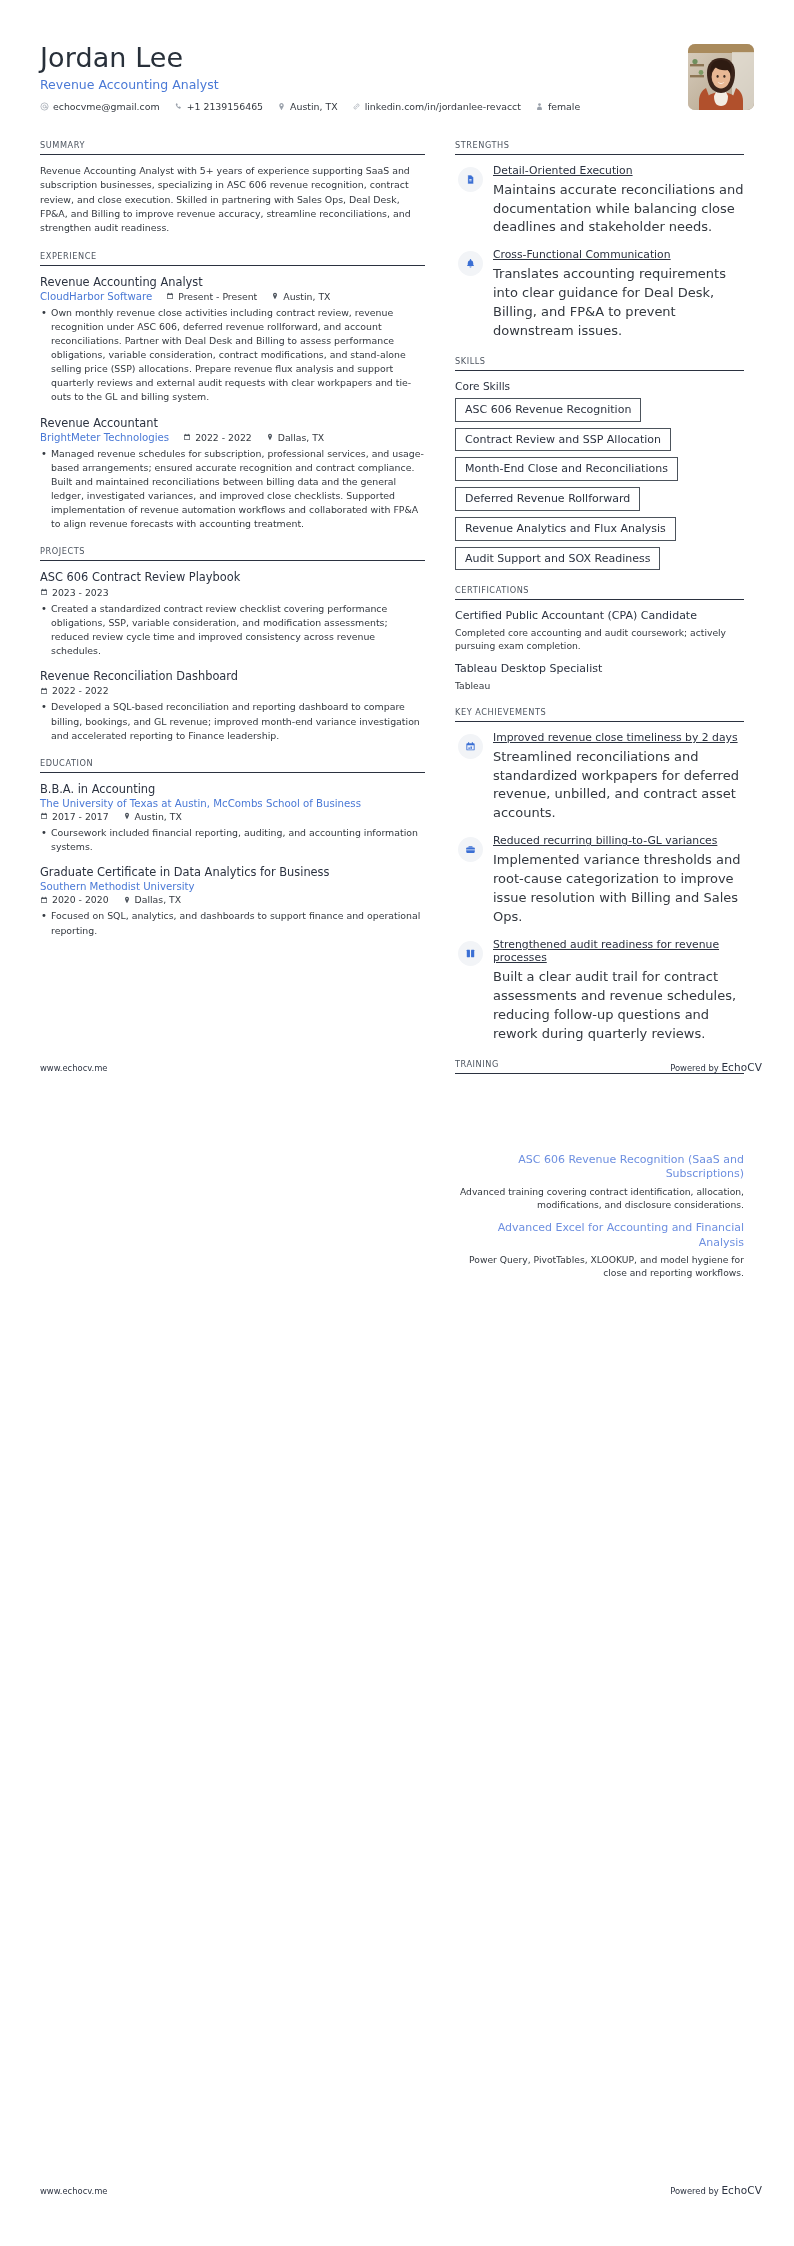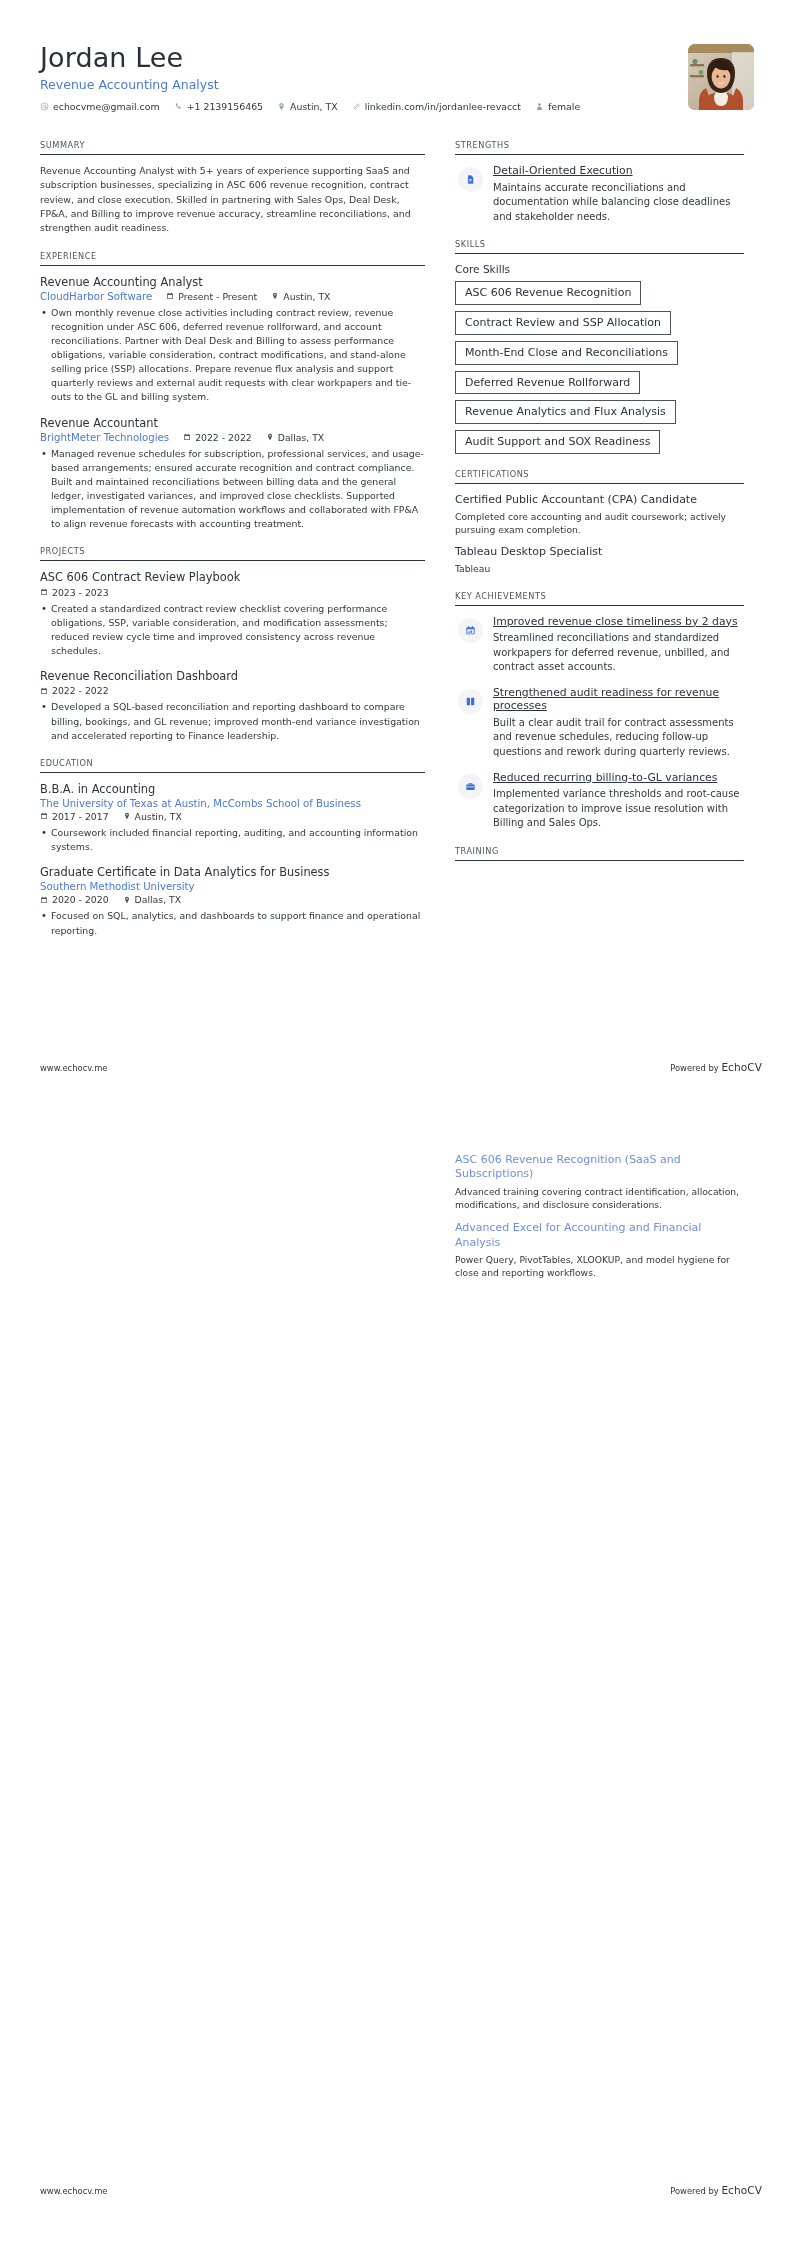--- a/index.html
+++ b/index.html
@@ -153,21 +153,21 @@
   .icon-bubble svg { width: 11px; height: 11px; display:block; }
   .icon-entry-body { flex: 1 1 auto; min-width: 0; }
   .icon-entry-title {
     font-size: 10.8px;
     color: #2b3240;
     line-height: 1.25;
     margin-bottom: 3px;
     text-decoration: underline;
   }
   .icon-entry-desc {
-    font-size: 10px;
+    font-size: 13px;
     line-height: 1.46;
     color: #33383f;
   }
 
   
   .skill-group-title {
     font-size: 10.6px;
     color: #2b3240;
     margin-bottom: 6px;
   }
@@ -490,20 +490,32 @@
                 <path d="M4.6 2.2h4.2l3 3v8.6H4.6z"></path>
                 <path d="M6.2 7.4h3.4v1H6.2zM6.2 9.4h3.4v1H6.2z" fill="#fff"></path>
               </svg>
           </div>
           <div class="icon-entry-body">
             <div class="icon-entry-title">Detail-Oriented Execution</div>
             <div class="icon-entry-desc">Maintains accurate reconciliations and documentation while balancing close deadlines and stakeholder needs.</div>
           </div>
         </div>
 
+        <div class="icon-entry">
+          <div class="icon-bubble">
+            <svg viewBox="0 0 16 16" fill="#3b6fd4">
+                <path d="M8 1.6a1 1 0 011 1v.6a4 4 0 013 3.9v2.6l1.2 1.8H2.8L4 9.7V7.1a4 4 0 013-3.9V2.6a1 1 0 011-1z"></path>
+                <path d="M6.4 12.4h3.2a1.6 1.6 0 01-3.2 0z"></path>
+              </svg>
+          </div>
+          <div class="icon-entry-body">
+            <div class="icon-entry-title">Cross-Functional Communication</div>
+            <div class="icon-entry-desc">Translates accounting requirements into clear guidance for Deal Desk, Billing, and FP&amp;A to prevent downstream issues.</div>
+          </div>
+        </div>
       </div>
 
       <div class="sec">
         <div class="sec-title">SKILLS</div>
         <div class="skill-group-title">Core Skills</div>
         <div class="chips">
           <span class="chip">ASC 606 Revenue Recognition</span>
           <span class="chip">Contract Review and SSP Allocation</span>
           <span class="chip">Month-End Close and Reconciliations</span>
           <span class="chip">Deferred Revenue Rollforward</span>
@@ -540,62 +552,62 @@
           </div>
           <div class="icon-entry-body">
             <div class="icon-entry-title">Improved revenue close timeliness by 2 days</div>
             <div class="icon-entry-desc">Streamlined reconciliations and standardized workpapers for deferred revenue, unbilled, and contract asset accounts.</div>
           </div>
         </div>
 
         <div class="icon-entry">
           <div class="icon-bubble">
             <svg viewBox="0 0 16 16" fill="#3b6fd4">
-                <rect x="2.6" y="2.6" width="4.6" height="10.8" rx=".6"></rect>
-                <rect x="8.8" y="2.6" width="4.6" height="10.8" rx=".6"></rect>
-              </svg>
-          </div>
-          <div class="icon-entry-body">
-            <div class="icon-entry-title">Strengthened audit readiness for revenue processes</div>
-            <div class="icon-entry-desc">Built a clear audit trail for contract assessments and revenue schedules, reducing follow-up questions and rework during quarterly reviews.</div>
-          </div>
-        </div>
-
-        <div class="icon-entry">
-          <div class="icon-bubble">
-            <svg viewBox="0 0 16 16" fill="#3b6fd4">
                 <rect x="1.8" y="5" width="12.4" height="8" rx="1.2"></rect>
                 <path d="M6 3.4h4a1.2 1.2 0 011.2 1.2V5H4.8v-.4A1.2 1.2 0 016 3.4z"></path>
                 <rect x="1.8" y="8" width="12.4" height="1.1" fill="#eef3fc"></rect>
               </svg>
           </div>
           <div class="icon-entry-body">
             <div class="icon-entry-title">Reduced recurring billing-to-GL variances</div>
             <div class="icon-entry-desc">Implemented variance thresholds and root-cause categorization to improve issue resolution with Billing and Sales Ops.</div>
+          </div>
+        </div>
+
+        <div class="icon-entry">
+          <div class="icon-bubble">
+            <svg viewBox="0 0 16 16" fill="#3b6fd4">
+                <rect x="2.6" y="2.6" width="4.6" height="10.8" rx=".6"></rect>
+                <rect x="8.8" y="2.6" width="4.6" height="10.8" rx=".6"></rect>
+              </svg>
+          </div>
+          <div class="icon-entry-body">
+            <div class="icon-entry-title">Strengthened audit readiness for revenue processes</div>
+            <div class="icon-entry-desc">Built a clear audit trail for contract assessments and revenue schedules, reducing follow-up questions and rework during quarterly reviews.</div>
           </div>
         </div>
       </div>
 
       <div class="sec">
         <div class="sec-title">TRAINING</div>
       </div>
 
     </div>
   </div>
 
   <div class="footer">
     <span>www.echocv.me</span>
     <span class="brand">
       <span>Powered by </span><b>EchoCV</b>
     </span>
   </div>
 </div>
 
 <div class="page">
-  <div class="cols" style="margin-top:0;">
+  <div class="cols" style="margin-top:0;text-align:right;">
     <div class="col-left"></div>
     <div class="col-right">
 
       <div class="sec">
         <div class="train">
           <div class="train-title">ASC 606 Revenue Recognition (SaaS and Subscriptions)</div>
           <div class="train-desc">Advanced training covering contract identification, allocation, modifications, and disclosure considerations.</div>
         </div>
         <div class="train">
           <div class="train-title">Advanced Excel for Accounting and Financial Analysis</div>

